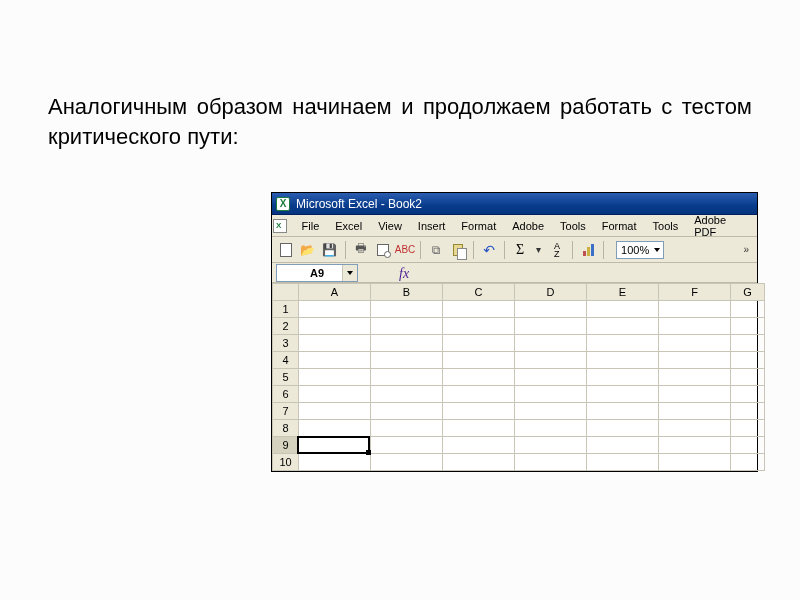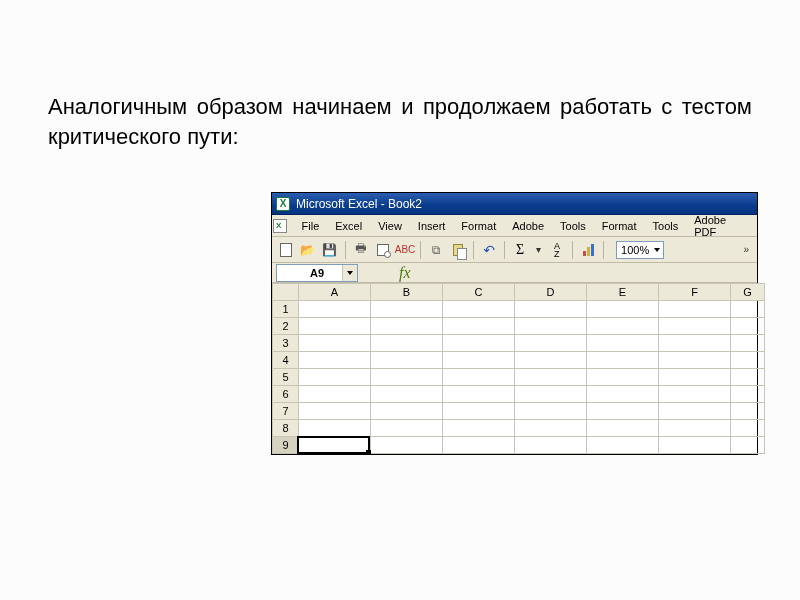--- a/index.html
+++ b/index.html
@@ -113,21 +113,21 @@
     content:"";width:14px;height:100%;border-left:1px solid #c8c5b6;
     background:#ece9d8;position:absolute;right:0;top:0;
   }
   .namebox .arr{
     position:absolute;right:4px;top:6px;
     border-left:3px solid transparent;border-right:3px solid transparent;
     border-top:4px solid #000;z-index:1;
   }
   .fx{
     margin-left:28px;font-style:italic;font-family:"Times New Roman",serif;
-    font-size:16px;color:#4d7c0f;
+    font-size:14px;color:#4c1d95;
   }
   
   .grid{
     background:#fff;
   }
   .grid table{
     border-collapse:collapse;width:100%;table-layout:fixed;
   }
   .grid th,.grid td{
     border:1px solid #c8c5b6;
@@ -395,20 +395,30 @@
       <tr>
             <td class="rh sel">9</td>
           <td class="cell"></td>
             <td class="cell"></td>
             <td class="cell"></td>
             <td class="cell"></td>
             <td class="cell"></td>
             <td class="cell"></td>
             <td class="cell"></td>
           </tr>
+      <tr>
+            <td class="rh">10</td>
+          <td class="cell"></td>
+            <td class="cell"></td>
+            <td class="cell"></td>
+            <td class="cell"></td>
+            <td class="cell"></td>
+            <td class="cell"></td>
+            <td class="cell"></td>
+          </tr>
     </tbody>
       </table>
     <div class="selcell" style="left:25px;top:153px;width:73px;height:18px;">
       <span class="handle"></span>
     </div>
   </div>
 
 </div>
 
 </body></html>

